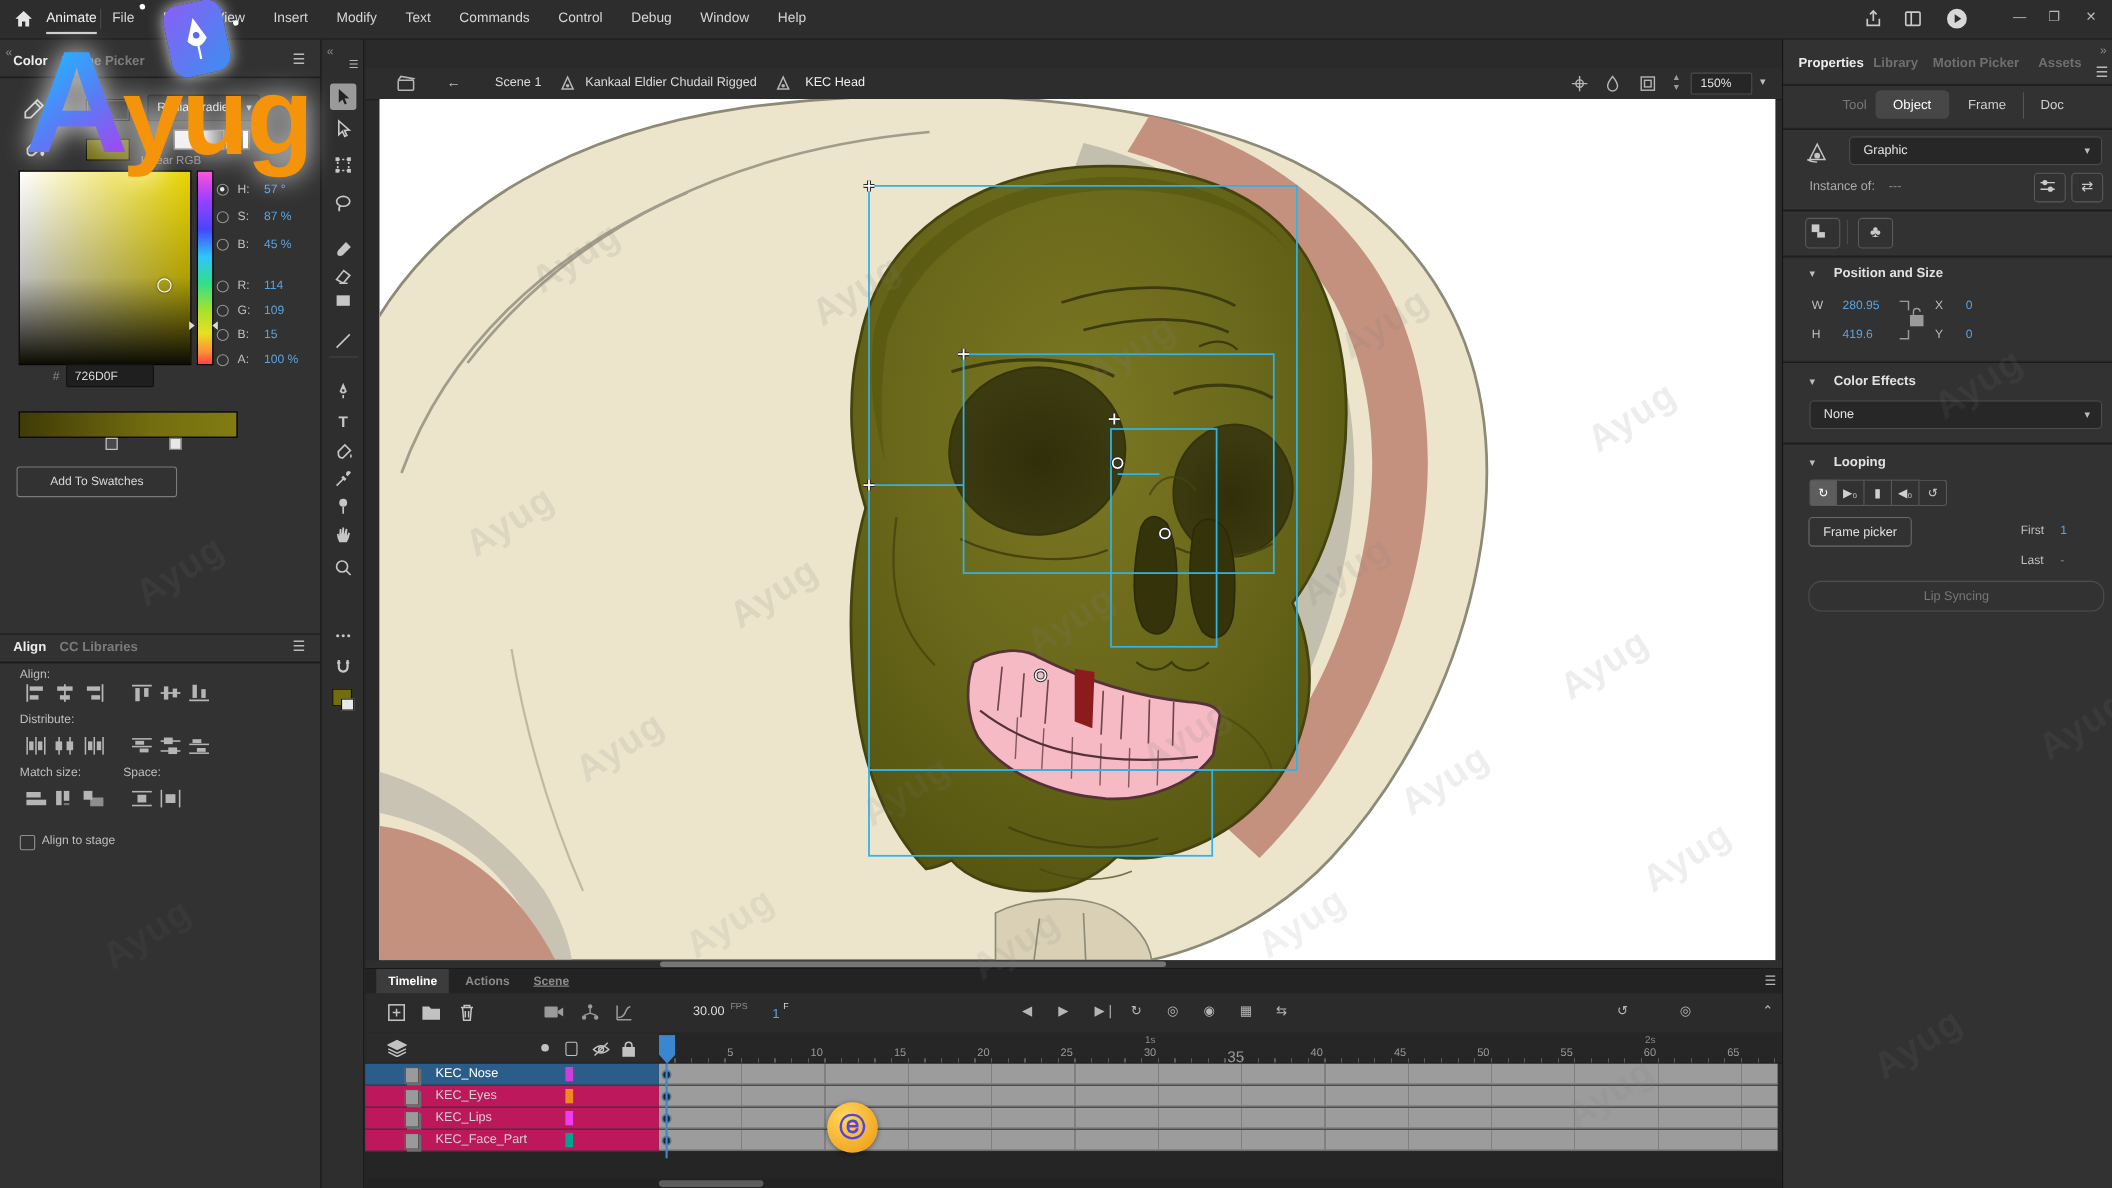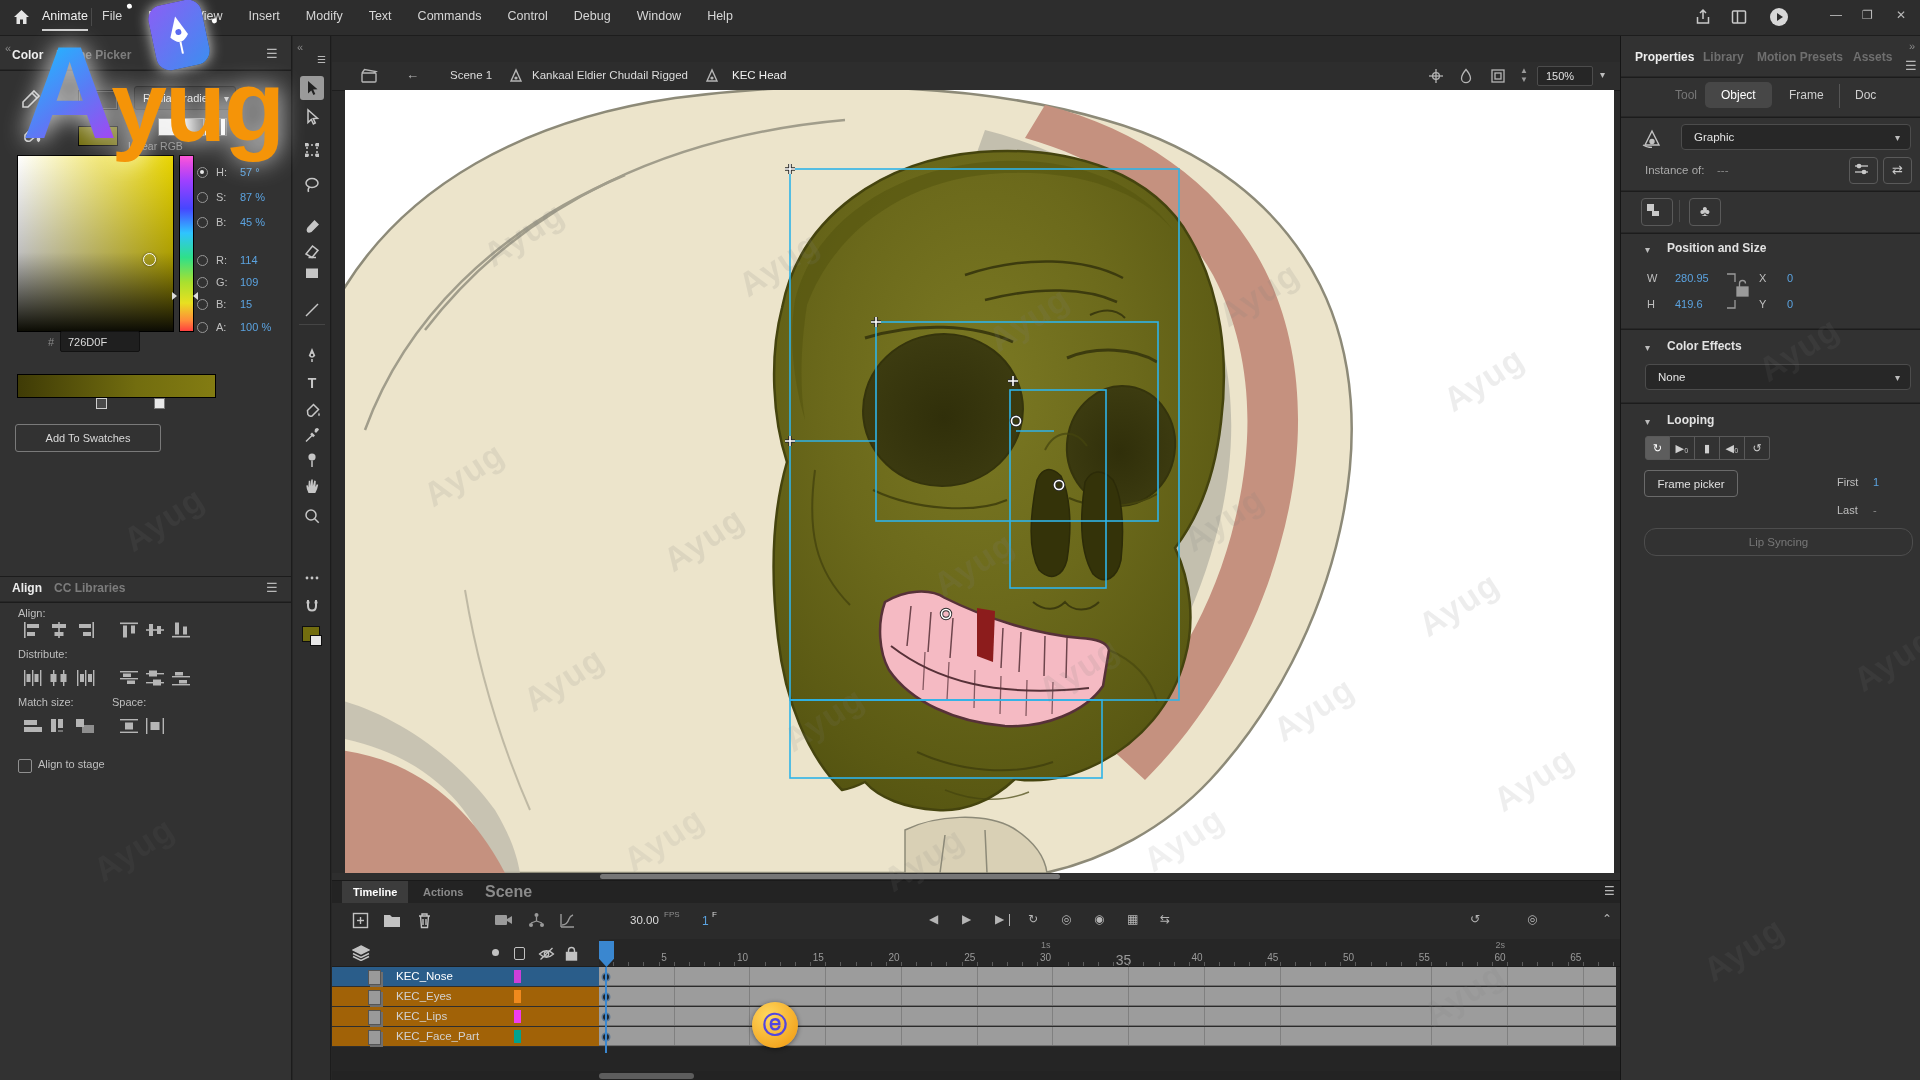--- a/index.html
+++ b/index.html
@@ -20,21 +20,21 @@
   .chanrow{position:absolute;left:0;width:292px;height:16px;}
   .radio{position:absolute;left:197px;top:2px;width:9px;height:9px;border:1.5px solid #969696;border-radius:50%;}
   .radio.sel::after{content:"";position:absolute;left:1.5px;top:1.5px;width:4px;height:4px;background:#e8e8e8;border-radius:50%;}
   .field{background:#1f1f1f;border:1px solid #121212;border-radius:2px;box-sizing:border-box;color:#dcdcdc;}
   .ddown{background:#272727;border:1px solid #151515;border-radius:3px;box-sizing:border-box;}
   .chev{color:#bdbdbd;font-size:10px;}
   .sect{color:#e2e2e2;font-weight:bold;font-size:12px;}
   .divh{position:absolute;left:0;width:100%;height:1px;background:#272727;border-bottom:1px solid #1c1c1c;}
   .wmtile{position:absolute;font-weight:bold;color:#7e7e7e;transform:rotate(-33deg);pointer-events:none;
     font-size:34px;letter-spacing:1px;}
-  .layer-name-row{position:absolute;left:0;width:267px;height:20px;box-sizing:border-box;border-bottom:1px solid #2e2e2e;background:#a16207;}
+  .layer-name-row{position:absolute;left:0;width:267px;height:20px;box-sizing:border-box;border-bottom:1px solid #2e2e2e;background:#be185d;}
   .layer-name-row.sel{background:#2a5d8a;}
   .frame-strip{position:absolute;left:267px;width:1017px;height:19px;background:#9c9c9c;
     border-bottom:1px solid #6f6f6f;box-sizing:border-box;}
   .kfdot{position:absolute;width:6px;height:6px;border-radius:50%;background:#20242a;top:7px;left:4px;box-shadow:0 0 0 1.5px rgba(40,90,140,.55);}
   .tlicon{position:absolute;color:#b5b5b5;font-size:12px;top:9px;}
   .loopbtn{width:25px;height:24px;box-sizing:border-box;border:1px solid #595959;border-left:none;
     display:flex;align-items:center;justify-content:center;color:#cfcfcf;font-size:11px;}
   .loopbtn:first-child{border-left:1px solid #595959;border-radius:3px 0 0 3px;}
   .loopbtn:last-child{border-radius:0 3px 3px 0;}
   .loopbtn.active{background:#5d5d5d;color:#fff;}
@@ -581,21 +581,21 @@
 
 <div class="abs" style="left:332px;top:873px;width:1288px;height:7px;background:#2e2e2e;">
   <div class="abs" style="left:268px;top:1px;width:460px;height:5px;background:#767676;border-radius:3px;"></div>
 </div>
 
 <div class="panel" id="timeline" style="left:332px;top:880px;width:1288px;height:200px;background:#2b2b2b;border-top:1px solid #1a1a1a;">
   <div class="abs" style="left:0;top:0;width:1288px;height:22px;background:#232323;">
     <div id="tl-tabs">
         <span style="position: absolute; left: 10px; top: 0px; height: 22px; padding: 0px 11px; line-height: 22px; font-size: 11px; background: rgb(60, 60, 60); color: rgb(255, 255, 255); font-weight: bold;">Timeline</span>
         <span style="position: absolute; left: 80px; top: 0px; height: 22px; padding: 0px 11px; line-height: 22px; font-size: 11px; color: rgb(138, 138, 138); font-weight: bold;">Actions</span>
-        <span style="position: absolute; left: 142px; top: 0px; height: 22px; padding: 0px 11px; line-height: 22px; font-size: 16px; color: rgb(138, 138, 138); font-weight: bold;">Scene</span>
+        <span style="position: absolute; left: 142px; top: 0px; height: 22px; padding: 0px 11px; line-height: 22px; font-size: 11px; color: rgb(138, 138, 138); font-weight: bold; text-decoration: underline;">Scene</span>
       </div>
     <span class="abs ico" style="left:1272px;top:3px;font-size:12px;">☰</span>
   </div>
 
   <div class="abs" style="left:0;top:22px;width:1288px;height:36px;border-bottom:1px solid #1e1e1e;">
     <span class="abs" style="left:20px;top:9px;">
       <svg width="17" height="17" viewBox="0 0 17 17" fill="none" stroke="#c2c2c2" stroke-width="1.4">
           <rect x="1.5" y="1.5" width="14" height="14"></rect>
           <line x1="8.5" y1="5" x2="8.5" y2="12"></line>
           <line x1="5" y1="8.5" x2="12" y2="8.5"></line>
@@ -738,21 +738,21 @@
         <span style="position: absolute; left: 182px; top: 3px; width: 7px; height: 13px; background: rgb(0, 163, 143);"></span>
       </div>
     </div>
   </div>
 
 <div class="panel" id="props" style="left:1620px;top:36px;width:300px;height:1044px;border-left:1px solid #151515;">
   <span class="abs dim" style="left:288px;top:4px;font-size:11px;">»</span>
   <div id="prop-tabs">
       <span style="position: absolute; left: 14px; top: 14px; font-size: 12px; font-weight: bold; white-space: nowrap; color: rgb(237, 237, 237);">Properties</span>
       <span style="position: absolute; left: 82px; top: 14px; font-size: 12px; font-weight: bold; white-space: nowrap; color: rgb(111, 111, 111);">Library</span>
-      <span style="position: absolute; left: 136px; top: 14px; font-size: 12px; font-weight: bold; white-space: nowrap; color: rgb(111, 111, 111);">Motion Presets</span>
+      <span style="position: absolute; left: 136px; top: 14px; font-size: 12px; font-weight: bold; white-space: nowrap; color: rgb(111, 111, 111);">Motion Picker</span>
       <span style="position: absolute; left: 232px; top: 14px; font-size: 12px; font-weight: bold; white-space: nowrap; color: rgb(111, 111, 111);">Assets</span>
     </div>
   <span class="abs ico" style="left:284px;top:22px;font-size:13px;">☰</span>
   <div class="divh" style="top:40px;"></div>
   <div id="prop-subtabs">
       <span style="position: absolute; left: 54px; top: 52px; font-size: 12px; color: rgb(119, 119, 119);">Tool</span>
       <span style="position: absolute; left: 84px; top: 46px; padding: 6px 16px; background: rgb(71, 71, 71); border-radius: 5px; font-size: 12px; color: rgb(255, 255, 255);">Object</span>
       <span style="position: absolute; left: 168px; top: 52px; font-size: 12px; color: rgb(207, 207, 207);">Frame</span>
       <span style="position: absolute; left: 234px; top: 52px; font-size: 12px; color: rgb(207, 207, 207);">Doc</span>
       <span style="position: absolute; left: 218px; top: 48px; width: 1px; height: 24px; background: rgb(85, 85, 85);"></span>

